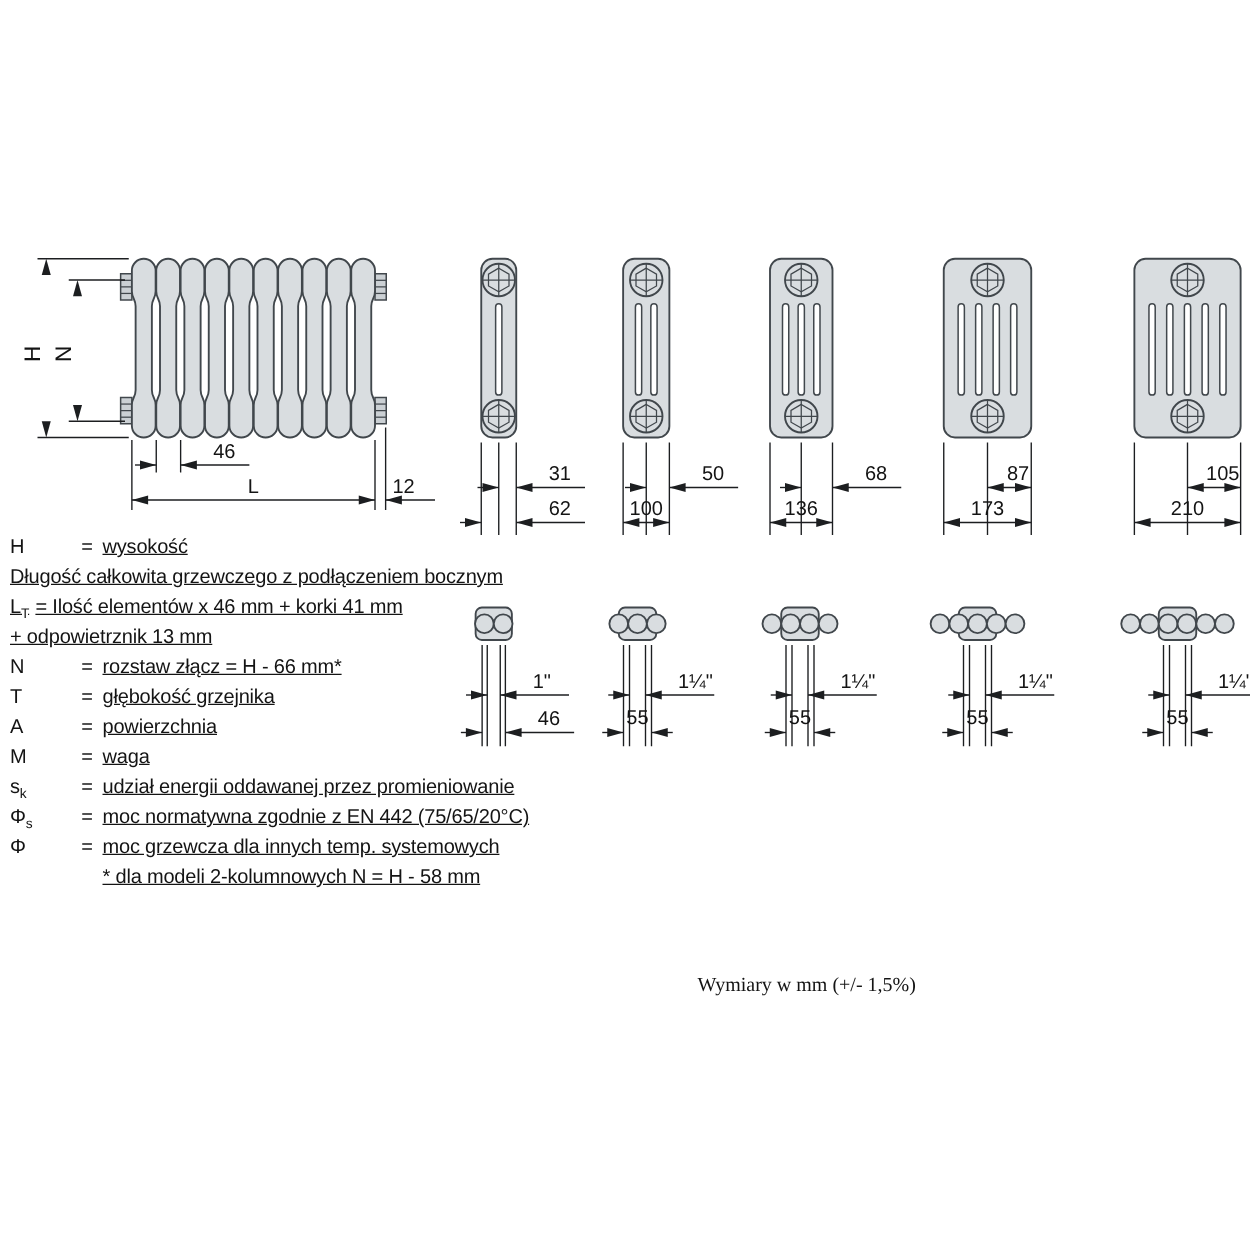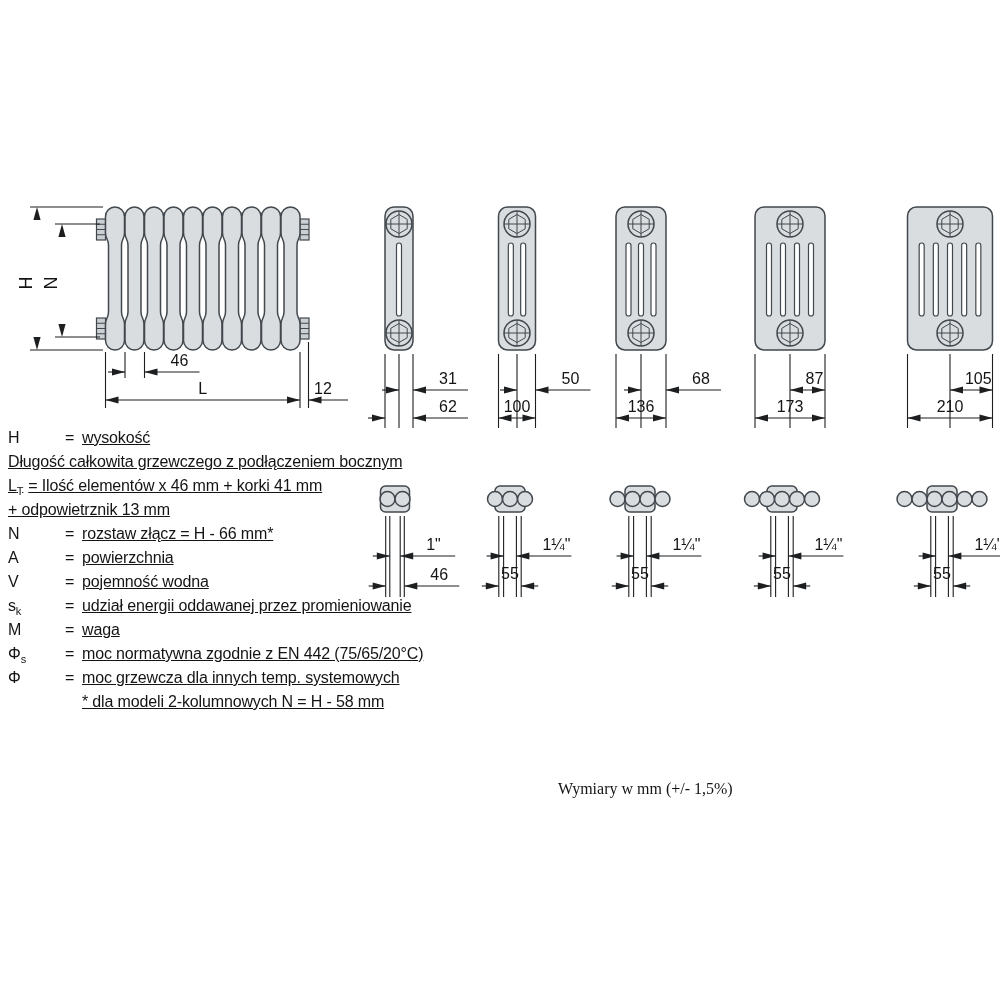--- a/index.html
+++ b/index.html
@@ -345,22 +345,22 @@
         <polygon points="953.2,586 966.2,582.4 966.2,589.6" class="arr"></polygon>
         <text x="942" y="579" class="dimtxt" text-anchor="middle">55</text>
       </g>
     </svg>
   <div id="legend">
       <div class="lrow"><span class="lsym"><span>H</span></span><span class="leq">=</span><span>wysokość</span></div>
       <div class="lrow"><span>Długość całkowita grzewczego z podłączeniem bocznym</span></div>
       <div class="lrow"><span><span>L</span><sub>T</sub></span><span class="symgap">= Ilość elementów x 46 mm + korki 41 mm</span></div>
       <div class="lrow"><span>+ odpowietrznik 13 mm</span></div>
       <div class="lrow"><span class="lsym"><span>N</span></span><span class="leq">=</span><span>rozstaw złącz = H - 66 mm*</span></div>
+      <div class="lrow"><span class="lsym"><span>T</span></span><span class="leq">=</span><span>głębokość grzejnika</span></div>
       <div class="lrow"><span class="lsym"><span>A</span></span><span class="leq">=</span><span>powierzchnia</span></div>
-      <div class="lrow"><span class="lsym"><span>V</span></span><span class="leq">=</span><span>pojemność wodna</span></div>
+      <div class="lrow"><span class="lsym"><span>M</span></span><span class="leq">=</span><span>waga</span></div>
       <div class="lrow"><span class="lsym"><span>s</span><sub>k</sub></span><span class="leq">=</span><span>udział energii oddawanej przez promieniowanie</span></div>
-      <div class="lrow"><span class="lsym"><span>M</span></span><span class="leq">=</span><span>waga</span></div>
       <div class="lrow"><span class="lsym"><span>Φ</span><sub>s</sub></span><span class="leq">=</span><span>moc normatywna zgodnie z EN 442 (75/65/20°C)</span></div>
       <div class="lrow"><span class="lsym"><span>Φ</span></span><span class="leq">=</span><span>moc grzewcza dla innych temp. systemowych</span></div>
       <div class="lrow lfoot"><span>* dla modeli 2-kolumnowych N = H - 58 mm</span></div>
     </div>
   <div id="footer-note">Wymiary w mm (+/- 1,5%)</div>
 </div>
 
 </body></html>

